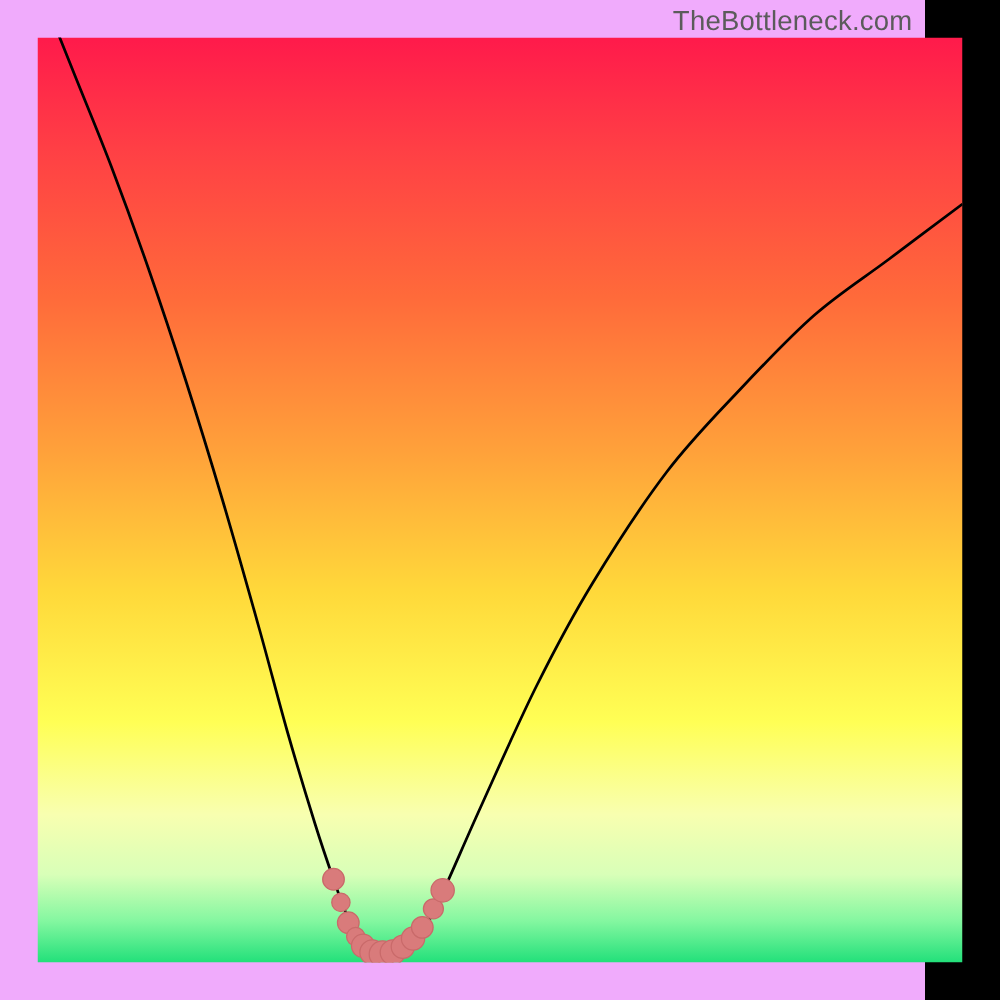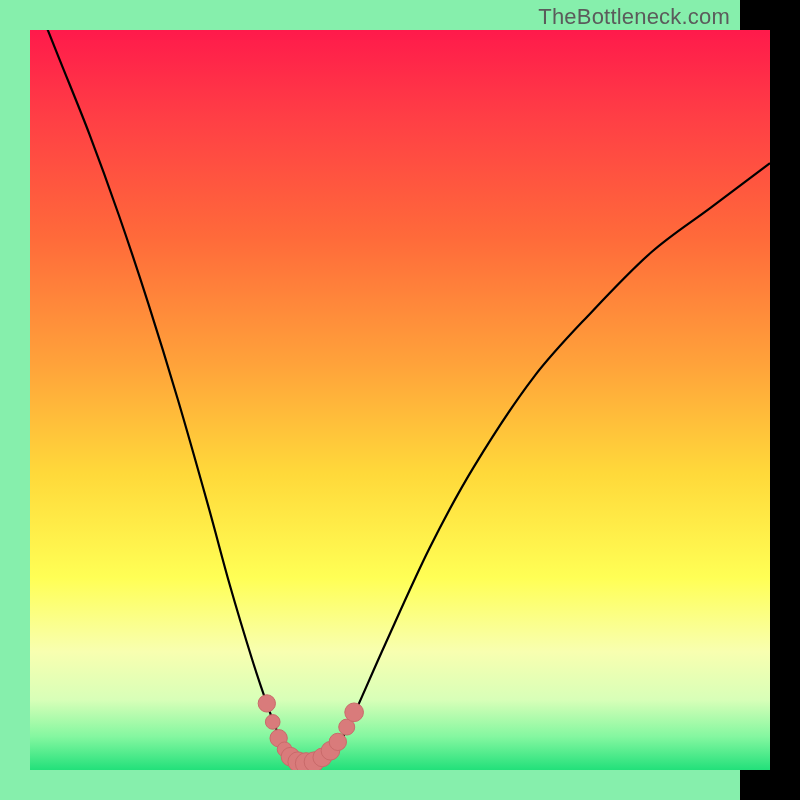--- a/index.html
+++ b/index.html
@@ -8,21 +8,21 @@
     width: 800px;
     height: 800px;
     background: #000;
     font-family: Arial, Helvetica, sans-serif;
     overflow: hidden;
   }
   .frame {
     position: relative;
     width: 740px;
     height: 800px;
-    background: #86efac;
+    background: #f0abfc;
   }
   .watermark {
     position: absolute;
     top: 4px;
     right: 10px;
     color: #5b5b5b;
     font-size: 22px;
     font-weight: 500;
     letter-spacing: 0.2px;
     z-index: 10;

